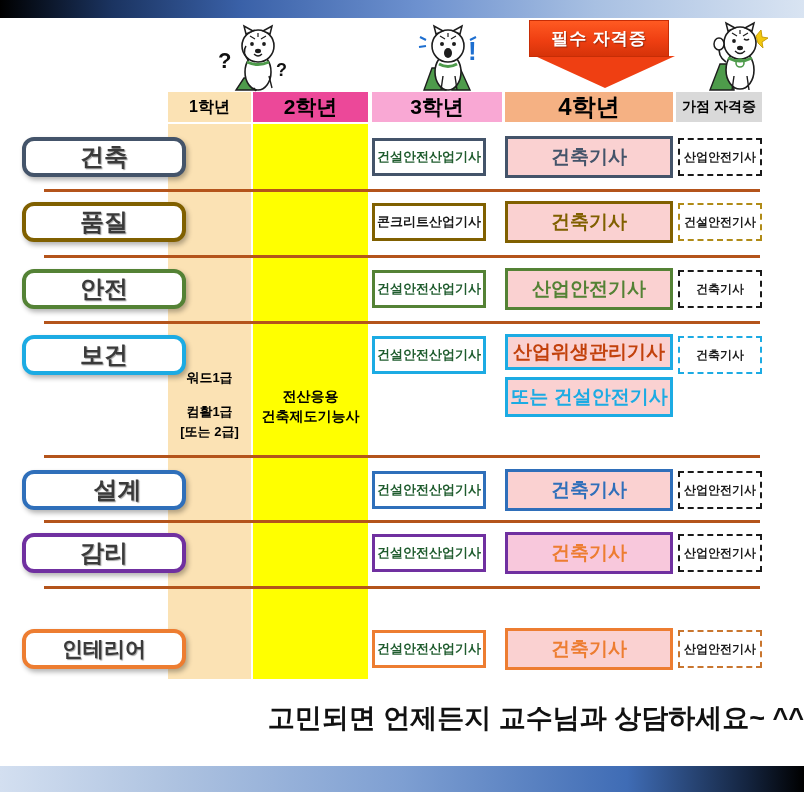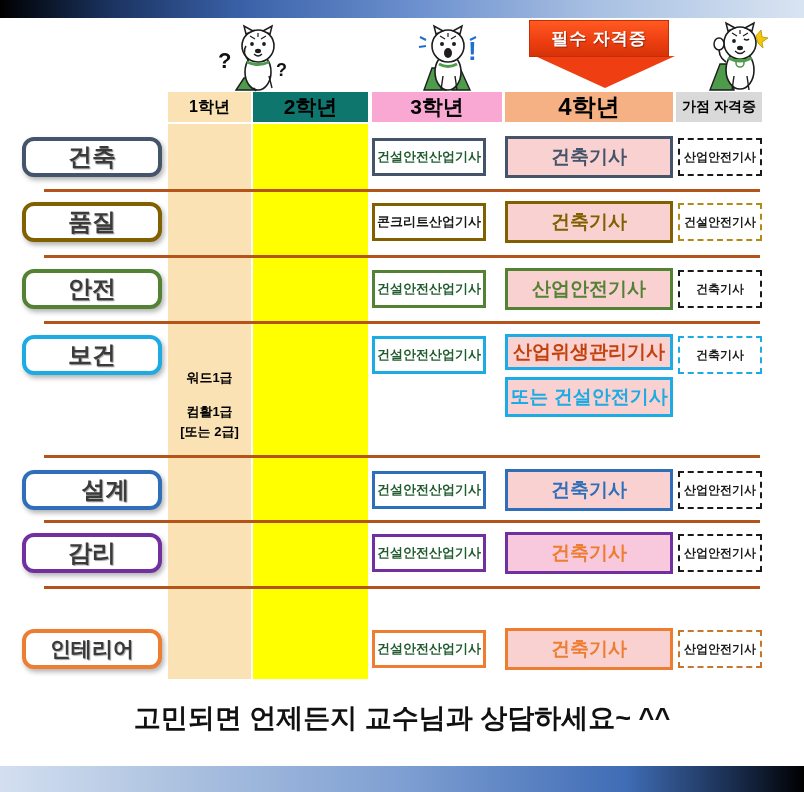--- a/index.html
+++ b/index.html
@@ -27,21 +27,21 @@
 
   .rowline {
     position:absolute; left:44px; width:716px; height:3px;
     background:#b4541b;
   }
 
   
   .hdr { position:absolute; top:92px; height:30px; display:flex; align-items:center; justify-content:center;
          font-weight:bold; color:#000; white-space:nowrap; }
   .hdr-y1 { left:168px; width:83px;  background:#fbe2b4; font-size:16px; }
-  .hdr-y2 { left:253px; width:115px; background:#0f766e; font-size:21px; }
+  .hdr-y2 { left:253px; width:115px; background:#ec4899; font-size:21px; }
   .hdr-y3 { left:372px; width:130px; background:#f9a8d4; font-size:21px; }
   .hdr-y4 { left:505px; width:168px; background:#f5b183; font-size:24px; }
   .hdr-bn { left:676px; width:86px;  background:#d9d9d9; font-size:14px; }
 
   
   .mascot { position:absolute; }
   .mascot svg { display:block; }
 
   
   .arrow-wrap { position:absolute; left:521px; top:20px; width:168px; height:70px; }
@@ -54,21 +54,21 @@
   .arrow-body span { color:#ffffff; font-weight:bold; font-size:17px; letter-spacing:1px;
                      text-shadow:1px 1px 1px rgba(0,0,0,.35); white-space:nowrap; }
   .arrow-head {
     position:absolute; left:14px; top:36px; width:0; height:0;
     border-left:70px solid transparent; border-right:70px solid transparent;
     border-top:32px solid #ef3f12;
   }
 
   
   .pill {
-    position:absolute; left:22px; width:140px; height:40px;
+    position:absolute; left:22px; width:164px; height:40px;
     background:#ffffff; border-radius:12px;
     display:flex; align-items:center; justify-content:center;
     box-shadow: 2px 3px 5px rgba(0,0,0,.30);
   }
   .pill span {
     font-weight:bold; font-size:24px; color:#3a3a3a;
     text-shadow: 1px 1px 1px rgba(140,140,140,.8);
     white-space:nowrap;
   }
   .pill.narrow span { font-size:21px; }
@@ -97,21 +97,21 @@
     position:absolute; left:168px; width:83px; text-align:center;
     font-size:13px; font-weight:bold; color:#000; line-height:1.55;
   }
   .y2-text {
     position:absolute; left:253px; width:115px; text-align:center;
     font-size:14px; font-weight:bold; color:#000; line-height:1.45;
   }
 
   
   .footer {
-    position:absolute; left:0; top:700px; width:804px; text-align:center;
+    position:absolute; left:0; top:700px; width:804px; text-align:right;
     font-size:27px; font-weight:bold; color:#111; white-space:nowrap;
   }
 </style>
 </head>
 <body>
 
 <div id="root">
 
   <div class="band-top"></div>
   <div class="band-bottom"></div>
@@ -192,20 +192,24 @@
   <div class="hdr hdr-y4">4학년</div>
   <div class="hdr hdr-bn">가점 자격증</div>
 
   <div class="y1-text" style="top:368px;">
     <div>워드1급</div>
     <div style="height:14px"></div>
     <div>컴활1급</div>
     <div>[또는 2급]</div>
   </div>
 
+  <div class="y2-text" style="top:386px;">
+    <div>전산응용</div>
+    <div>건축제도기능사</div>
+  </div>
 
   <div id="rows-layer">
       <div class="rowline" style="top: 189px;"></div>
       <div class="rowline" style="top: 255px;"></div>
       <div class="rowline" style="top: 321px;"></div>
       <div class="rowline" style="top: 455px;"></div>
       <div class="rowline" style="top: 520px;"></div>
       <div class="rowline" style="top: 586px;"></div>
       <div class="pill" style="top: 137px; border: 4px solid rgb(68, 84, 106);">
         <span>건축</span>

